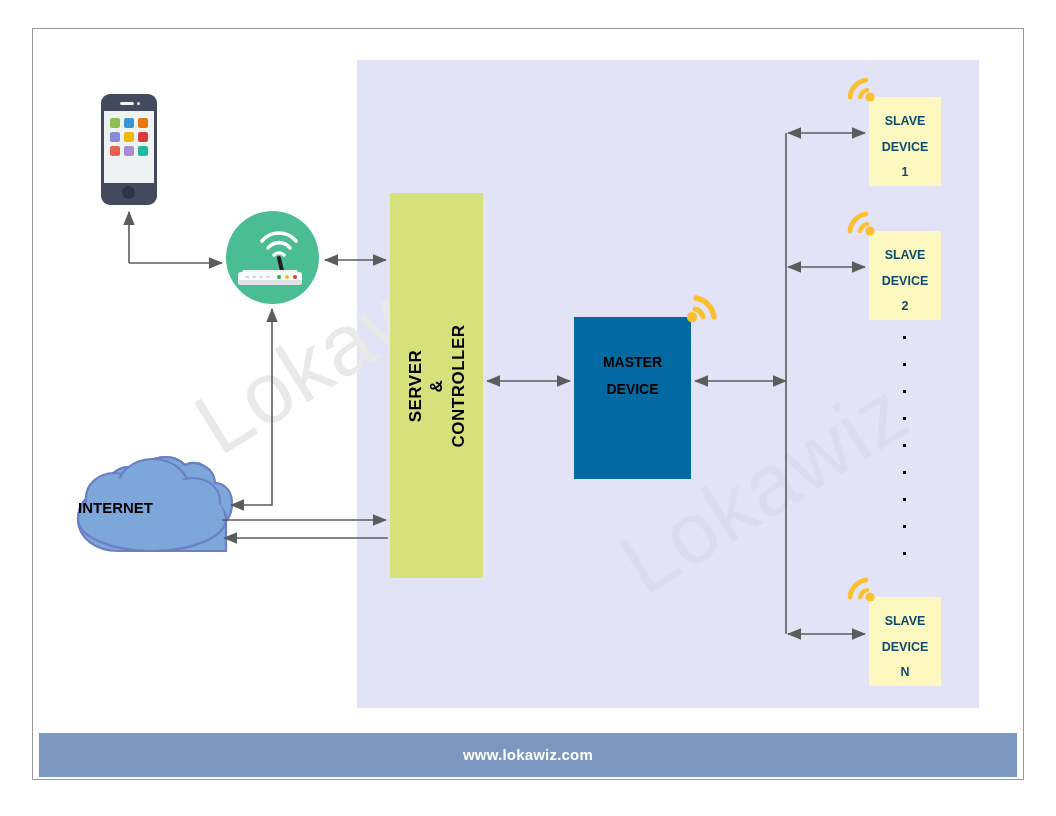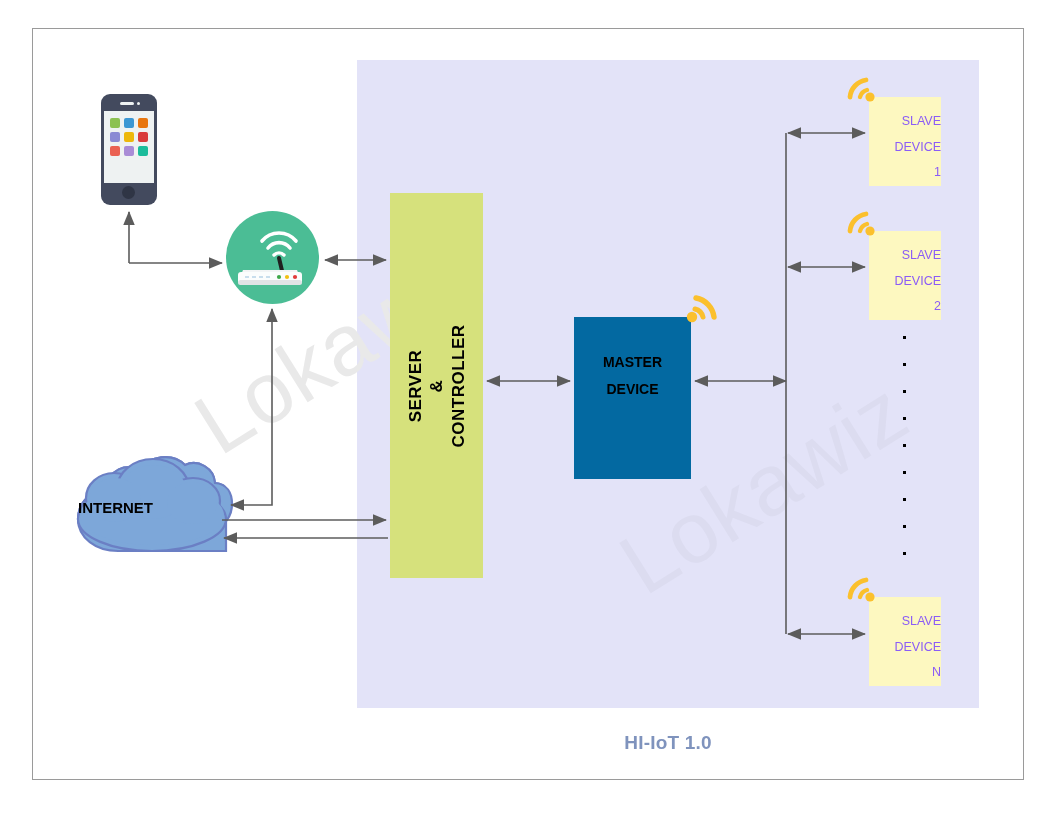--- a/index.html
+++ b/index.html
@@ -206,24 +206,24 @@
     position: absolute;
     width: 72px;
     height: 89px;
     background: #fdf8c0;
   }
   .slave-text {
     position: absolute;
     left: 0;
     top: 12px;
     width: 72px;
-    text-align: right;
+    text-align: center;
     font-size: 12.5px;
-    font-weight: normal;
-    color: #8b5cf6;
+    font-weight: bold;
+    color: #0c4a6e;
     line-height: 2.05;
   }
 
   
   .dots {
     position: absolute;
     left: 901px;
     top: 336px;
     width: 6px;
   }
@@ -444,14 +444,17 @@
       <path d="M695,381 L786,381" marker-end="url(#ah)" marker-start="url(#ah-start)"></path>
 
       <path d="M786,133 L786,634"></path>
 
       <path d="M788,133 L865,133" marker-end="url(#ah)" marker-start="url(#ah-start)"></path>
       <path d="M788,267 L865,267" marker-end="url(#ah)" marker-start="url(#ah-start)"></path>
       <path d="M788,634 L865,634" marker-end="url(#ah)" marker-start="url(#ah-start)"></path>
     </g>
   </svg>
 
+  <div class="footer-bar">
+    <div class="footer-text">www.lokawiz.com</div>
+  </div>
 
 </div>
 
 </body></html>

